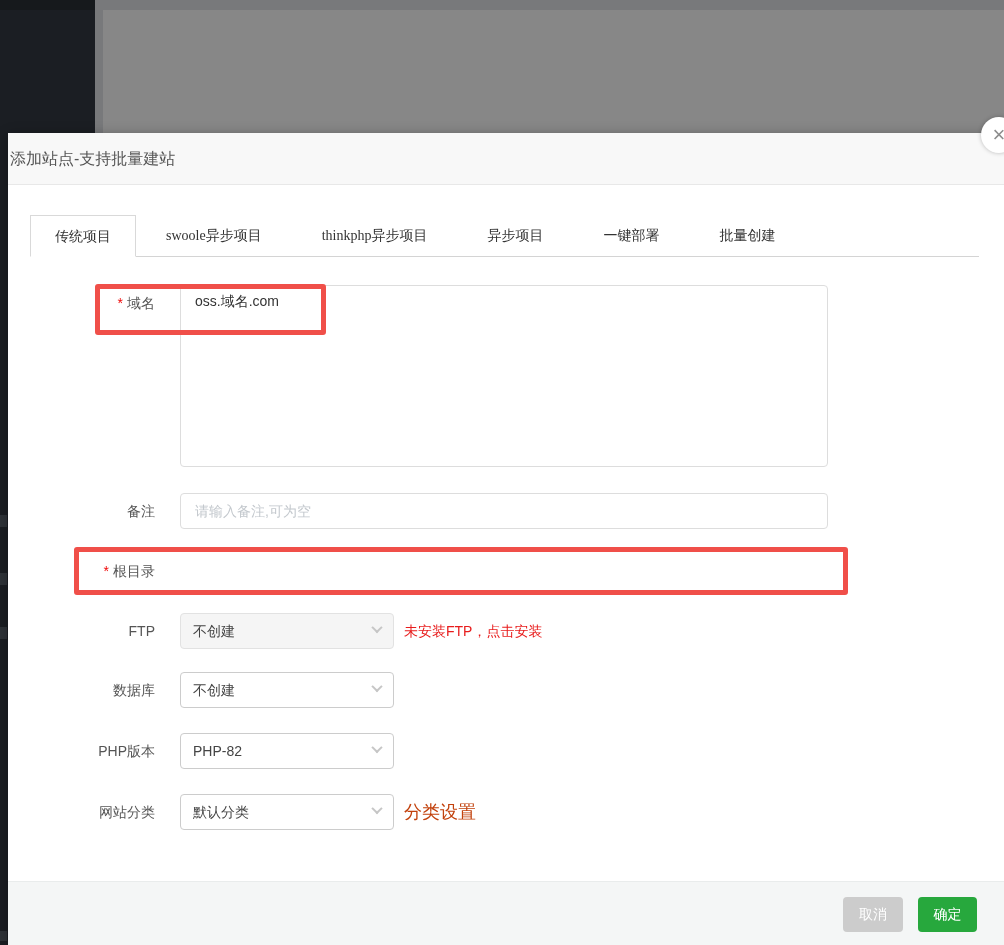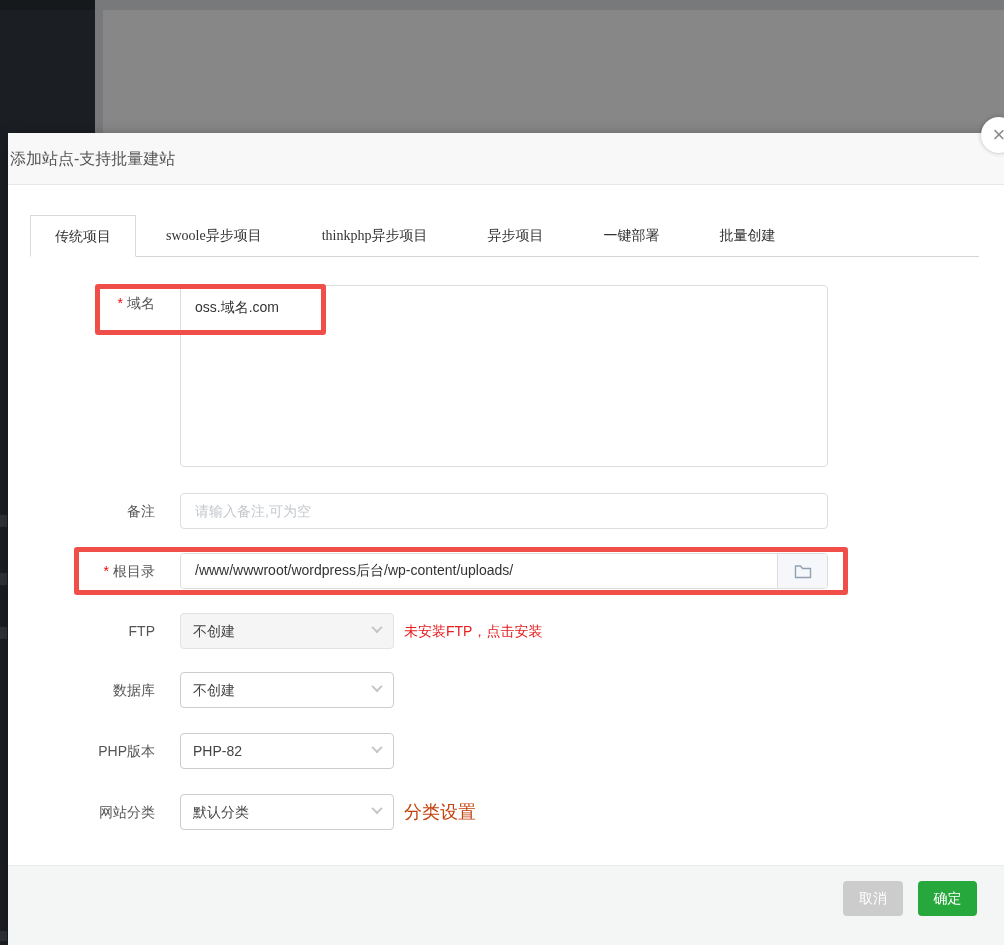--- a/index.html
+++ b/index.html
@@ -47,36 +47,36 @@
                  font-size:22px; color:#8d8d8d; cursor:pointer; z-index:6; }
   .tabs { position:absolute; left:22px; top:82px; width:949px; height:42px; border-bottom:1px solid #d4d4d4;
           display:flex; align-items:flex-end;font-family:Liberation Serif, serif; }
   .tab { height:41px; line-height:41px; padding:0 30px; font-size:14px; color:#333; cursor:pointer; }
   .tab.active { height:42px; width:106px; padding:0; text-align:center; background:#fff; border:1px solid #d9d9d9;
                 border-bottom:1px solid #fff; margin-bottom:-1px; z-index:1; }
 
   .form-label { position:absolute; left:0; width:147px; height:36px; line-height:36px; text-align:right; font-size:14px; color:#555; }
   .req { color:#ef0808; margin-right:4px; }
   .domain-textarea { position:absolute; left:172px; top:152px; width:648px; height:182px; border:1px solid #ddd; border-radius:4px;
-                     padding:11px 14px; font-size:14px; color:#333; resize:none; outline:none; font-family:inherit; line-height:20px; }
+                     padding:5px 14px; font-size:14px; color:#333; resize:none; outline:none; font-family:inherit; line-height:20px; }
   .note-input { position:absolute; left:172px; top:360px; width:648px; height:36px; border:1px solid #ddd; border-radius:4px;
                 padding:0 14px; font-size:14px; color:#333; outline:none; font-family:inherit; }
   .note-input::placeholder { color:#c3c8cd; }
   .root-group { position:absolute; left:172px; top:420px; width:648px; height:36px; border:1px solid #ddd; border-radius:4px;
                 display:flex; overflow:hidden; background:#fff; }
   .root-group input { flex:1; border:none; outline:none; padding:0 14px; font-size:14px; color:#333; font-family:inherit; }
   .root-folder-btn { width:50px; border-left:1px solid #ddd; background:#f5f7fa; display:flex; align-items:center; justify-content:center; cursor:pointer; }
   .mini-select { position:absolute; left:172px; width:214px; height:36px; border:1px solid #ccc; border-radius:4px; background:#fff; cursor:pointer; }
   .mini-select .sel-text { display:block; line-height:34px; padding-left:12px; font-size:14px; color:#444; }
   .mini-select .sel-chev { position:absolute; right:12px; top:50%; margin-top:-6px; border-color:#c6c6c6; }
   .mini-select.disabled { background:#f5f5f5; border-color:#e2e2e2; }
   .inline-red-link { position:absolute; left:396px; height:36px; line-height:36px; color:#e81c1c; font-size:14px; cursor:pointer; }
   .inline-green-link { position:absolute; left:396px; height:36px; line-height:36px; color:#c2410c; font-size:18px; cursor:pointer; }
 
-  .modal-footer { position:absolute; left:0; right:0; bottom:0; height:80px; background:#f4f6f6; border-top:1px solid #e9ecec;font-family:Liberation Serif, serif; }
+  .modal-footer { position:absolute; left:0; right:0; bottom:0; height:64px; background:#f4f6f6; border-top:1px solid #e9ecec;font-family:Liberation Serif, serif; }
   .btn-cancel { position:absolute; left:835px; top:15px; width:60px; height:35px; background:#ccc; color:#fff;
                 border:none; border-radius:4px; font-size:14px; cursor:pointer; font-family:inherit; }
   .btn-confirm { position:absolute; left:910px; top:15px; width:59px; height:35px; background:#27a83d; color:#fff;
                  border:none; border-radius:4px; font-size:14px; cursor:pointer; font-family:inherit; }
 
   
   .anno { position:absolute; border:5px solid #f04f49; border-radius:3px; z-index:4; pointer-events:none; }
   .anno-domain { left:95px; top:284px; width:231px; height:51px; }
   .anno-root { left:74px; top:547px; width:774px; height:48px; }
 </style>
@@ -176,28 +176,20 @@
       <span class="req">*</span><span>域名</span>
     </div>
     <textarea class="domain-textarea" style="">oss.域名.com</textarea>
 
     <div class="form-label" style="top:360px;">备注</div>
     <input class="note-input" type="text" placeholder="请输入备注,可为空" style="">
 
     <div class="form-label" style="top:420px;">
       <span class="req">*</span><span>根目录</span>
     </div>
-    <div class="root-group">
-      <input type="text" value="/www/wwwroot/wordpress后台/wp-content/uploads/" style="">
-      <span class="root-folder-btn">
-        <svg width="18" height="15" viewBox="0 0 18 15">
-          <path d="M1.5 2h5l2 2.5h8v9h-15z" fill="none" stroke="#93a0b2" stroke-width="1.4" stroke-linejoin="round"></path>
-        </svg>
-      </span>
-    </div>
 
     <div class="form-label" style="top:480px;">FTP</div>
     <div class="mini-select disabled" style="top:480px;">
       <span class="sel-text">不创建</span>
       <span class="chev sel-chev"></span>
     </div>
     <span class="inline-red-link" style="top:480px;">未安装FTP，点击安装</span>
 
     <div class="form-label" style="top:539px;">数据库</div>
     <div class="mini-select" style="top:539px;">

